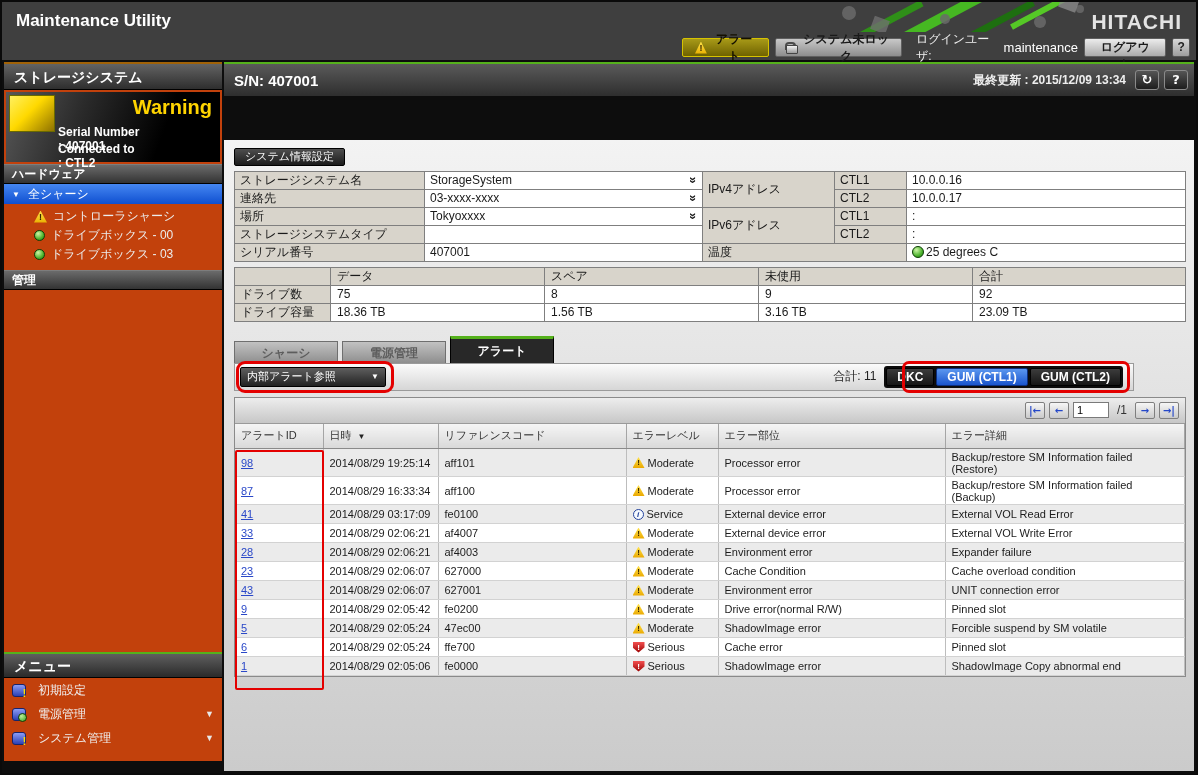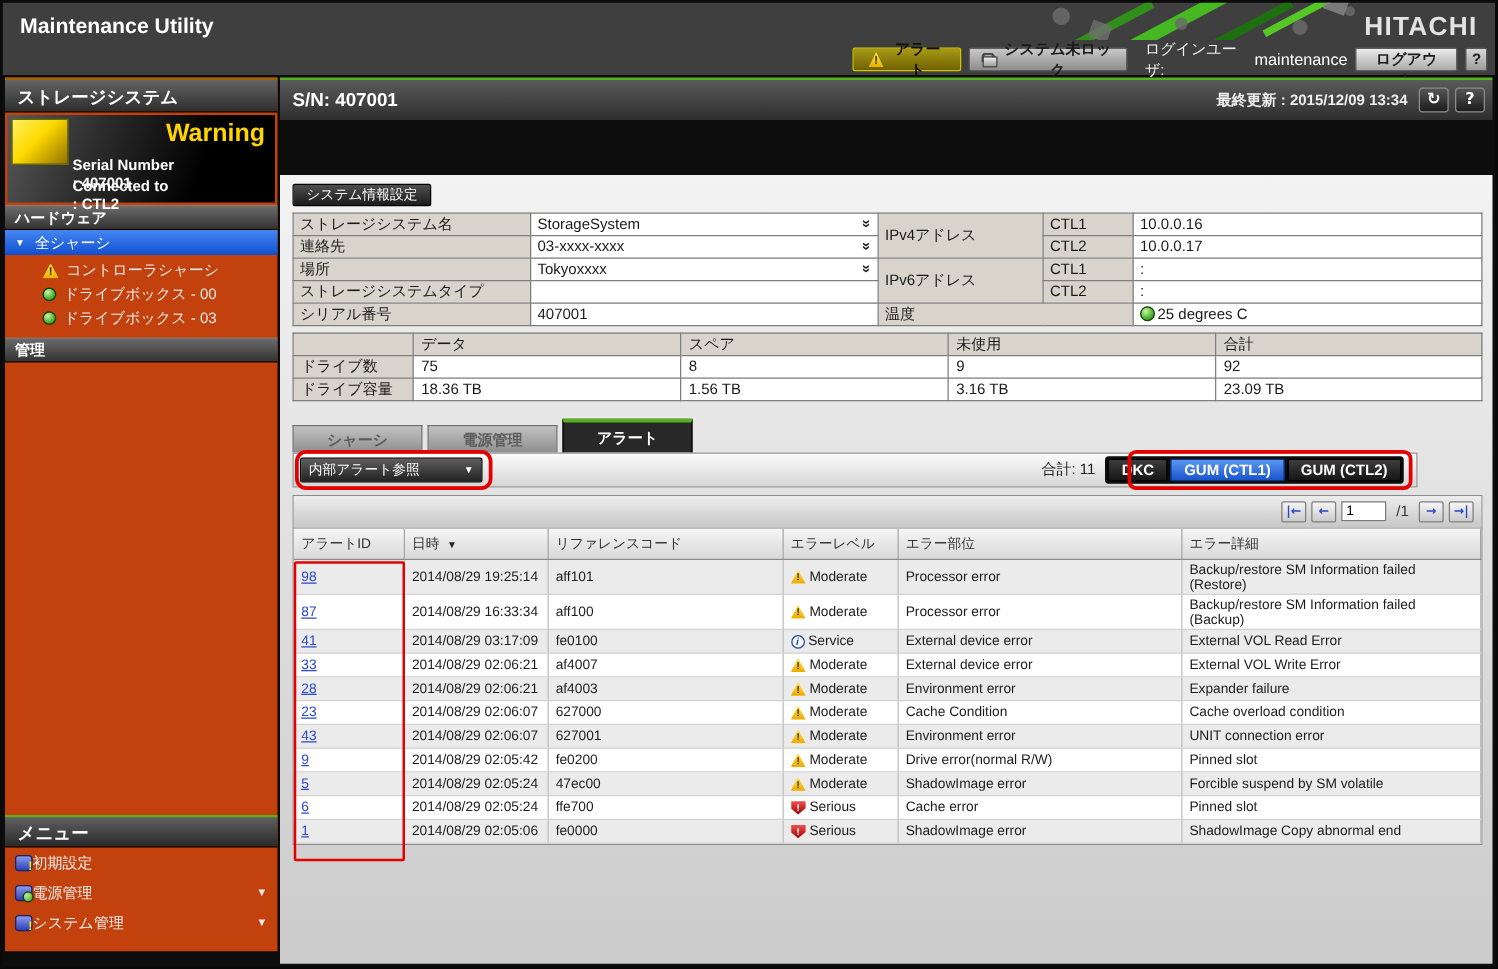--- a/index.html
+++ b/index.html
@@ -68,21 +68,21 @@
     background:linear-gradient(#4587f2,#0f4fd0); color:#fff; font-size:12px; cursor:pointer; }
   .sel-row .caret { font-size:8px; }
   .tree { padding:3px 0 4px 0; }
   .tree-item { height:19px; display:flex; align-items:center; gap:6px; padding-left:30px;
     color:#ececec; font-size:12px; cursor:pointer; }
   .sphere { width:11px; height:11px; border-radius:50%;
     background:radial-gradient(circle at 35% 30%, #cdf6a6, #4db32e 60%, #1d7a10); border:1px solid #0e3f07; }
   .menu-block { position:absolute; left:0; right:0; top:588px; border-top:2px solid #55b11c; }
   .menu-title { height:24px; line-height:24px; padding-left:10px; color:#fff; font-size:14px; font-weight:bold;
     background:linear-gradient(#5f5f5f,#2a2a2a); border-bottom:1px solid #000; }
-  .menu-item { height:24px; display:flex; align-items:center; gap:0; padding:0 8px; color:#f0f0f0; font-size:12px; cursor:pointer; }
+  .menu-item { height:24px; display:flex; align-items:center; gap:12px; padding:0 8px; color:#f0f0f0; font-size:12px; cursor:pointer; }
   .menu-ico { position:relative; width:14px; height:13px; border-radius:3px;
     background:linear-gradient(#8a9cf5,#2b40b5); border:1px solid #16246e; }
   .menu-ico.b-alert::after { content:"!"; position:absolute; right:-1px; bottom:-3px; color:#ffe000; font-size:10px; font-weight:bold; }
   .menu-ico.b-power::after { content:""; position:absolute; right:-2px; bottom:-2px; width:7px; height:7px; border-radius:50%;
     background:radial-gradient(circle at 35% 30%, #bdf09a, #35a320); border:1px solid #0e3f07; }
   .menu-item .m-caret { margin-left:auto; color:#e8e8e8; font-size:9px; }
   
   .main { position:absolute; left:222px; top:60px; right:2px; bottom:2px; }
   .main-hdr { position:relative; height:34px; background:linear-gradient(#5a5a5a,#2e2e2e); border-top:2px solid #55b11c; }
   .sn { position:absolute; left:10px; top:8px; color:#fff; font-size:15px; font-weight:bold; }

